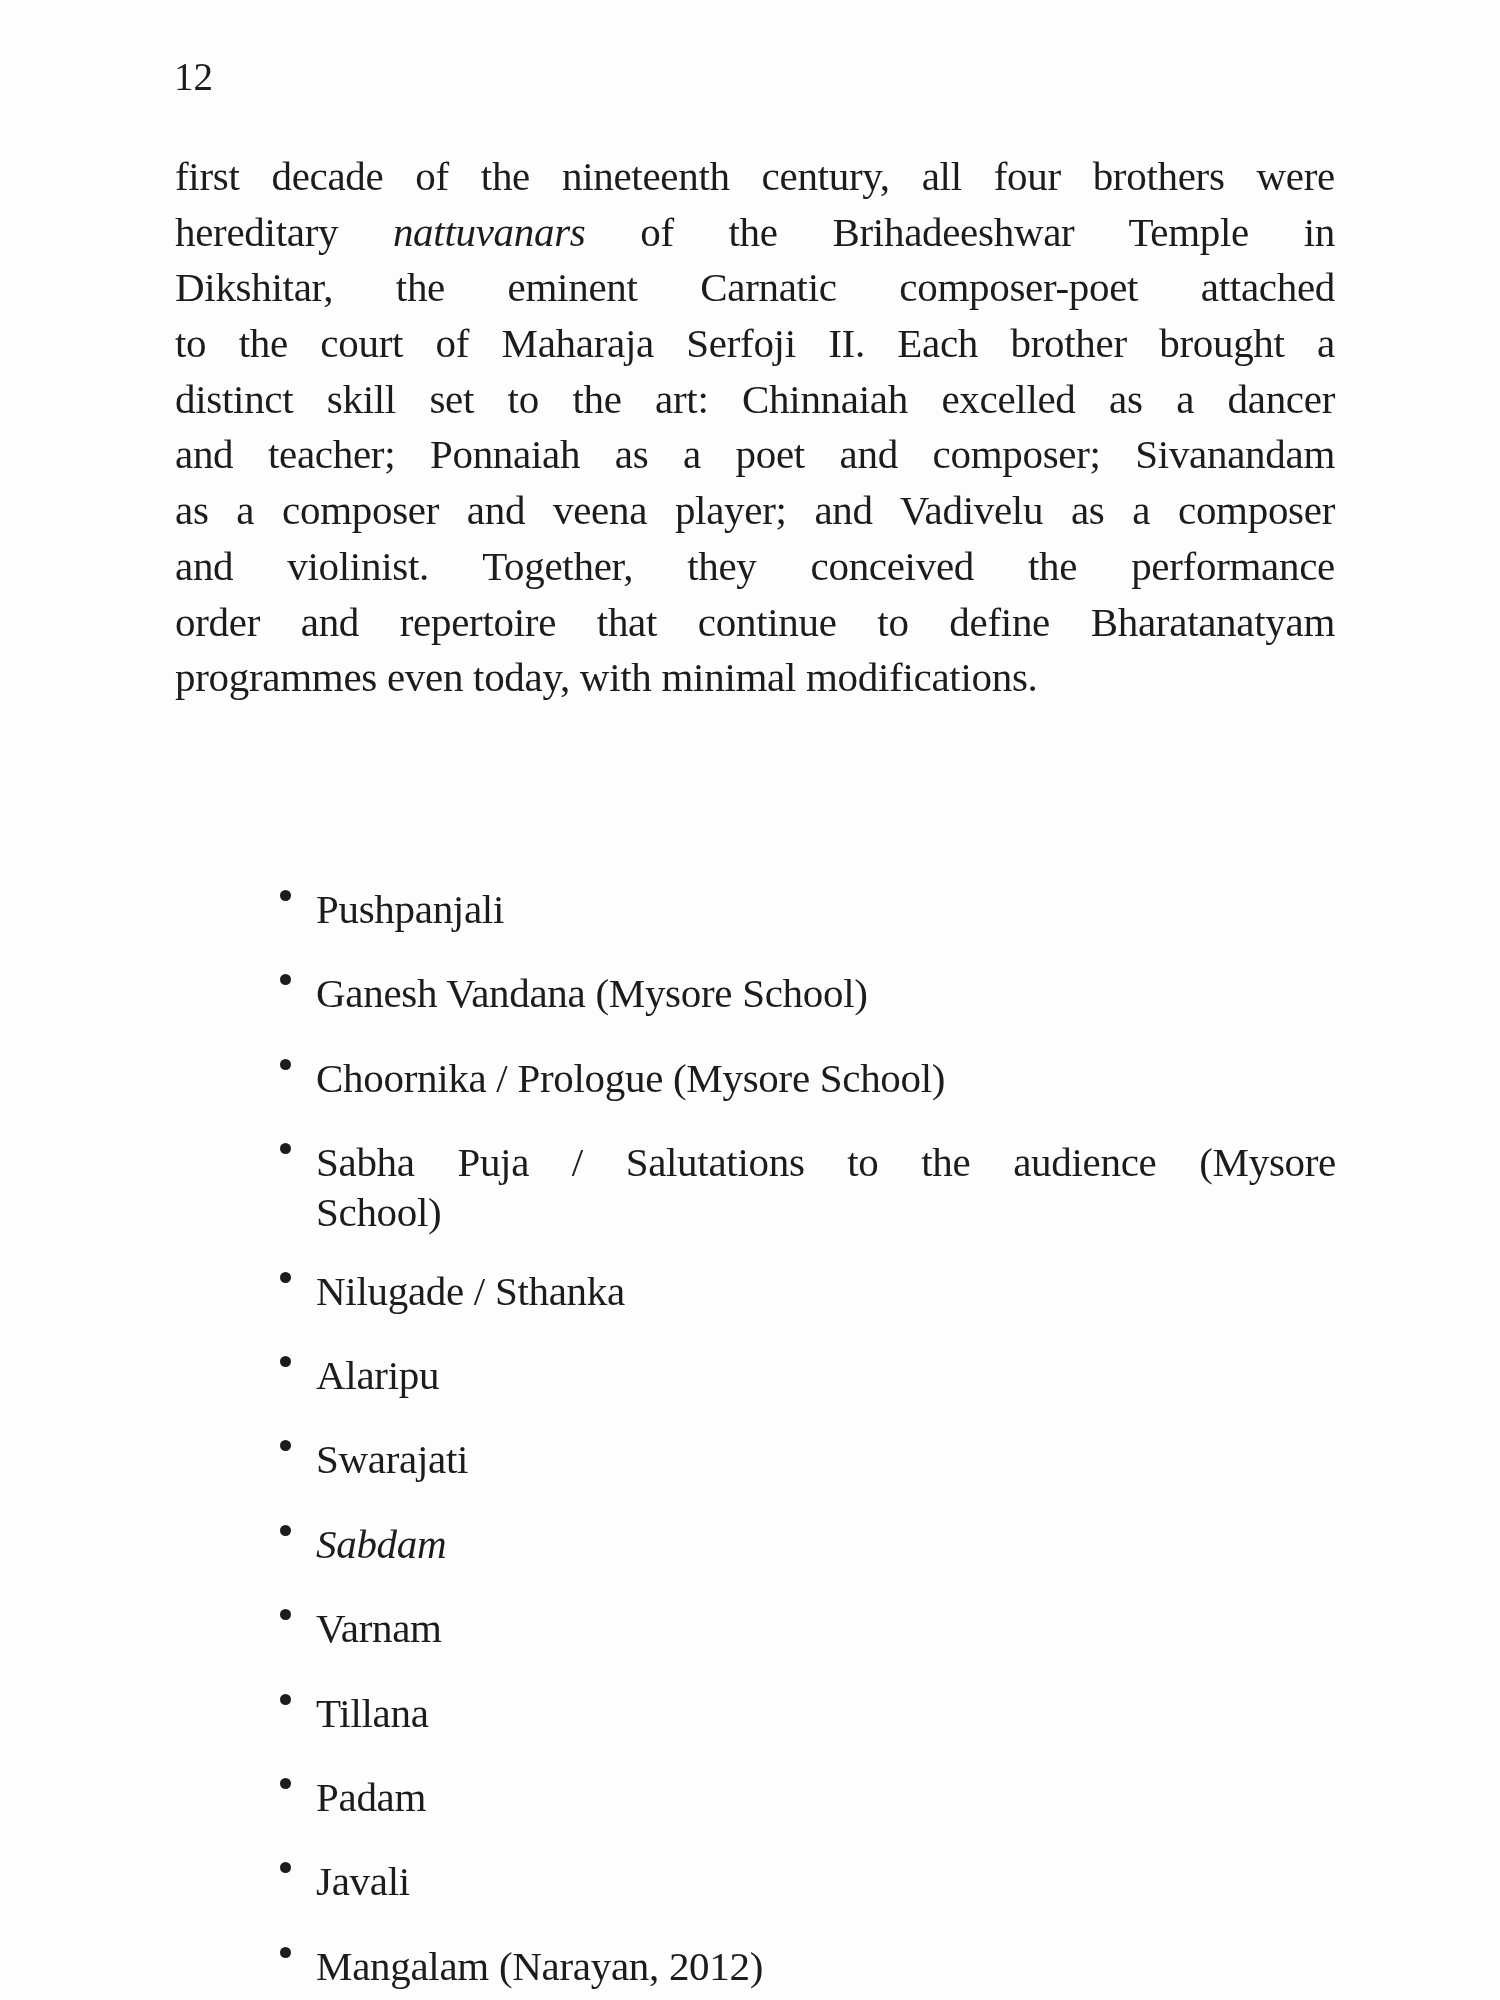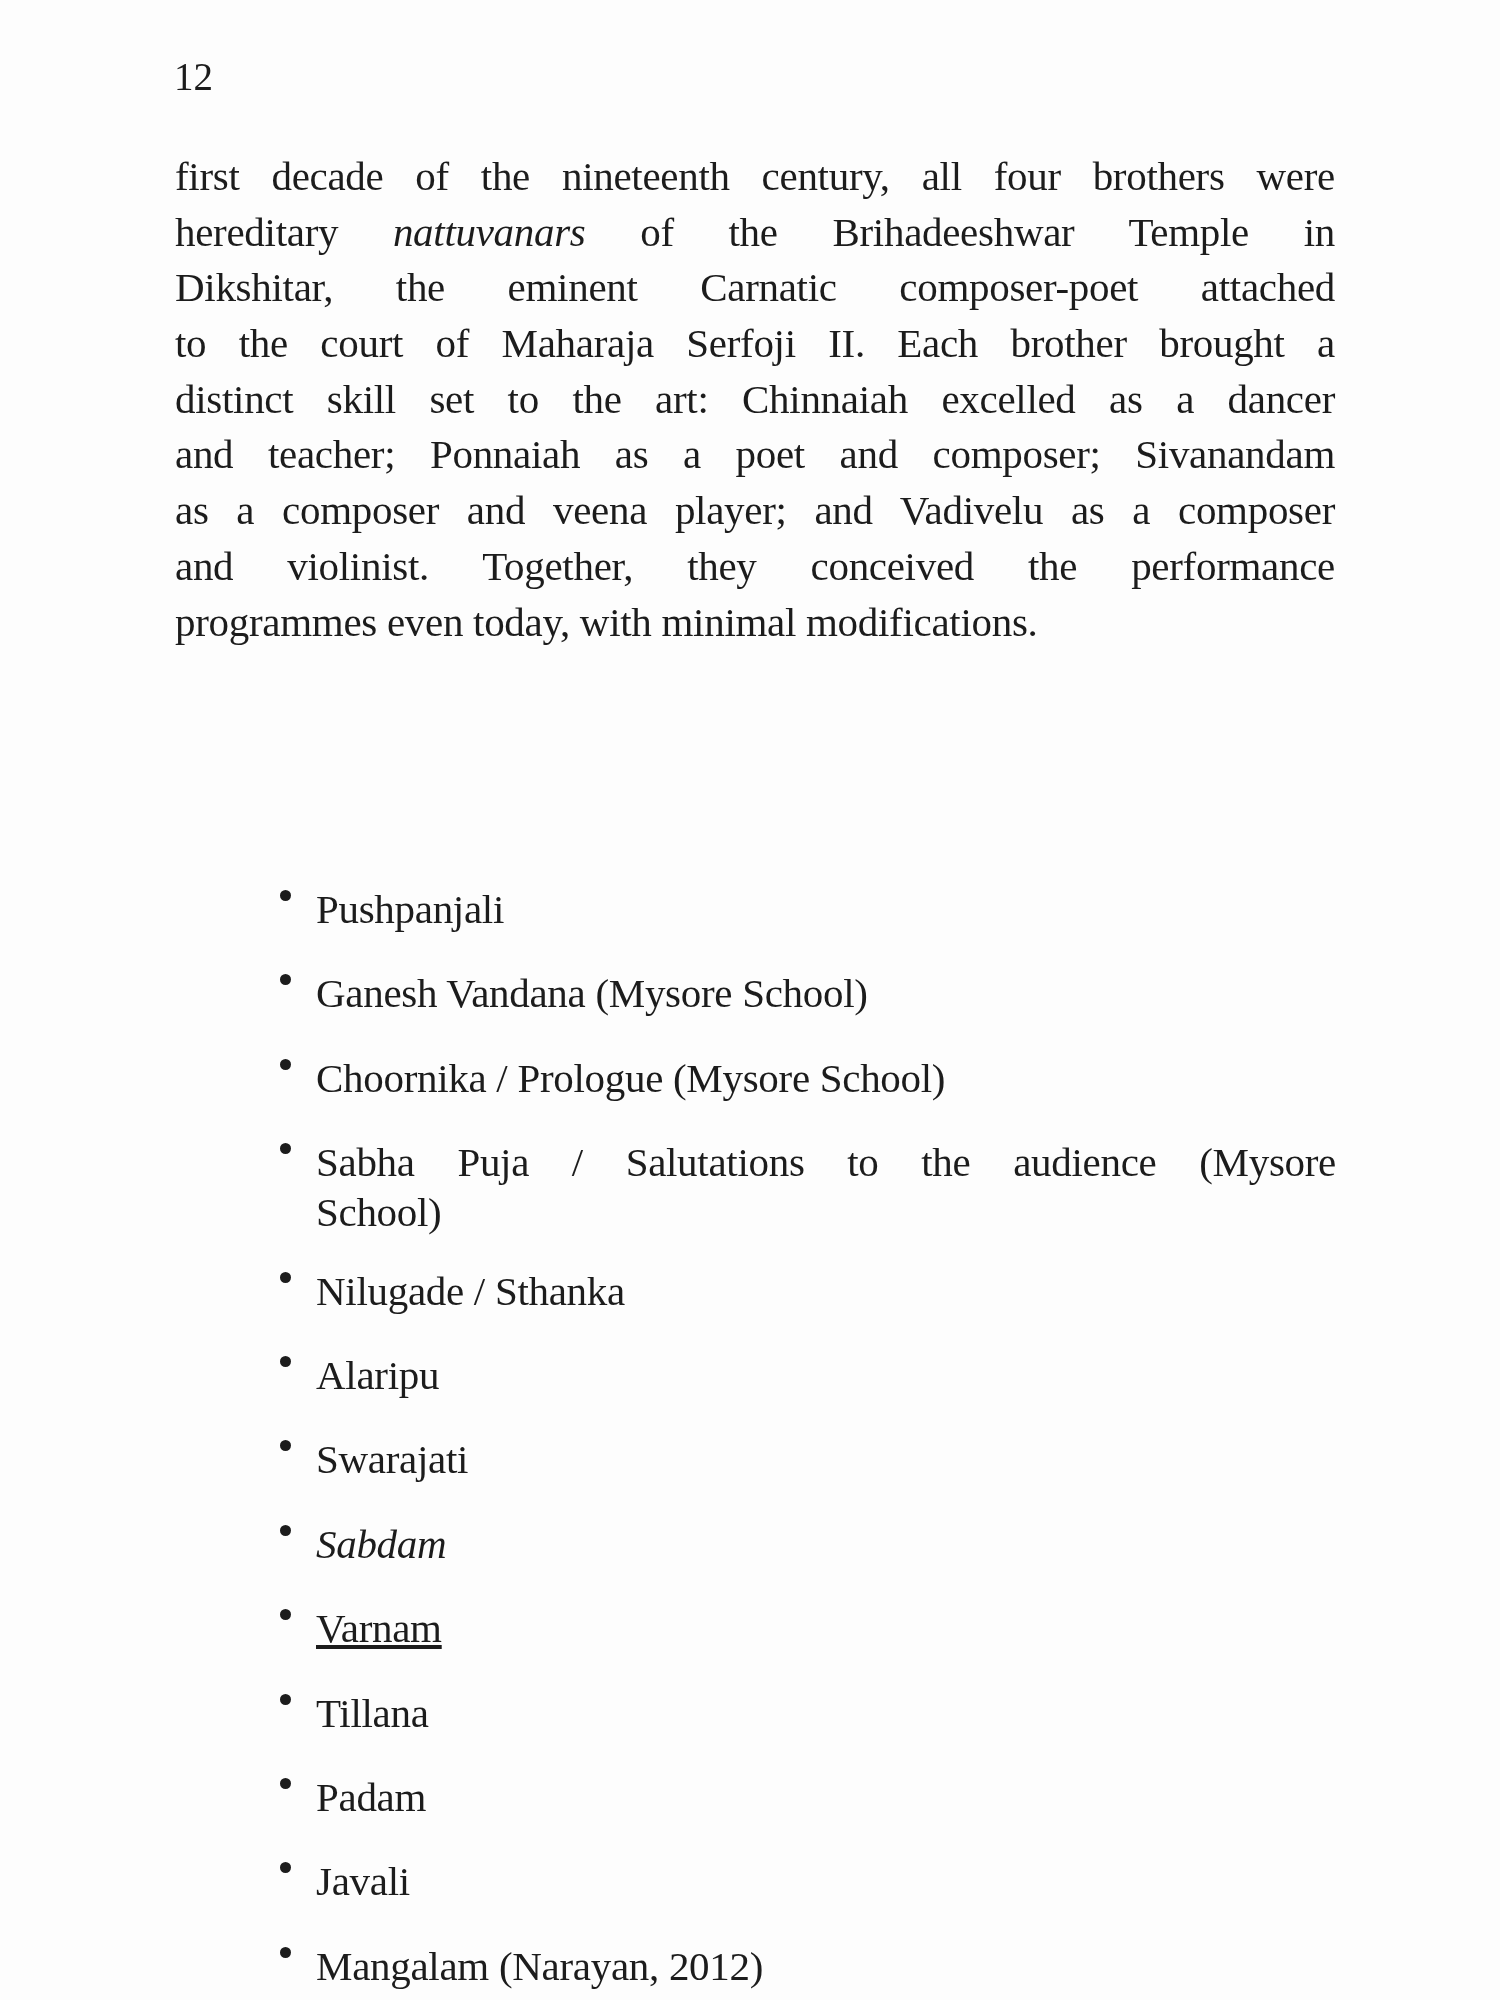--- a/index.html
+++ b/index.html
@@ -42,20 +42,21 @@
 
   <div class="body-para" id="body-para">
       <span class="line"><span>first decade of the nineteenth century, all four brothers were</span></span>
       <span class="line"><span>hereditary </span><em>nattuvanars</em><span> of the Brihadeeshwar Temple in</span></span>
       <span class="line"><span>Dikshitar, the eminent Carnatic composer-poet attached</span></span>
       <span class="line"><span>to the court of Maharaja Serfoji II. Each brother brought a</span></span>
       <span class="line"><span>distinct skill set to the art: Chinnaiah excelled as a dancer</span></span>
       <span class="line"><span>and teacher; Ponnaiah as a poet and composer; Sivanandam</span></span>
       <span class="line"><span>as a composer and veena player; and Vadivelu as a composer</span></span>
       <span class="line"><span>and violinist. Together, they conceived the performance</span></span>
+      <span class="line"><span>order and repertoire that continue to define Bharatanatyam</span></span>
       <span class="line last"><span>programmes even today, with minimal modifications.</span></span>
     </div>
 
 
   <ul class="list" id="list">
       <li class="list-item" style="top: 868px;">
         <span class="bullet"></span>
         <span class="item-text">
           <span style="display: block;">Pushpanjali</span>
         </span>
@@ -99,21 +100,21 @@
       </li>
       <li class="list-item" style="top: 1502.8px;">
         <span class="bullet"></span>
         <span class="item-text">
           <span style="display: block; font-style: italic;">Sabdam</span>
         </span>
       </li>
       <li class="list-item" style="top: 1587.2px;">
         <span class="bullet"></span>
         <span class="item-text">
-          <span style="display: block; text-decoration: underline;">Varnam</span>
+          <span style="display: block;">Varnam</span>
         </span>
       </li>
       <li class="list-item" style="top: 1671.6px;">
         <span class="bullet"></span>
         <span class="item-text">
           <span style="display: block;">Tillana</span>
         </span>
       </li>
       <li class="list-item" style="top: 1756px;">
         <span class="bullet"></span>

